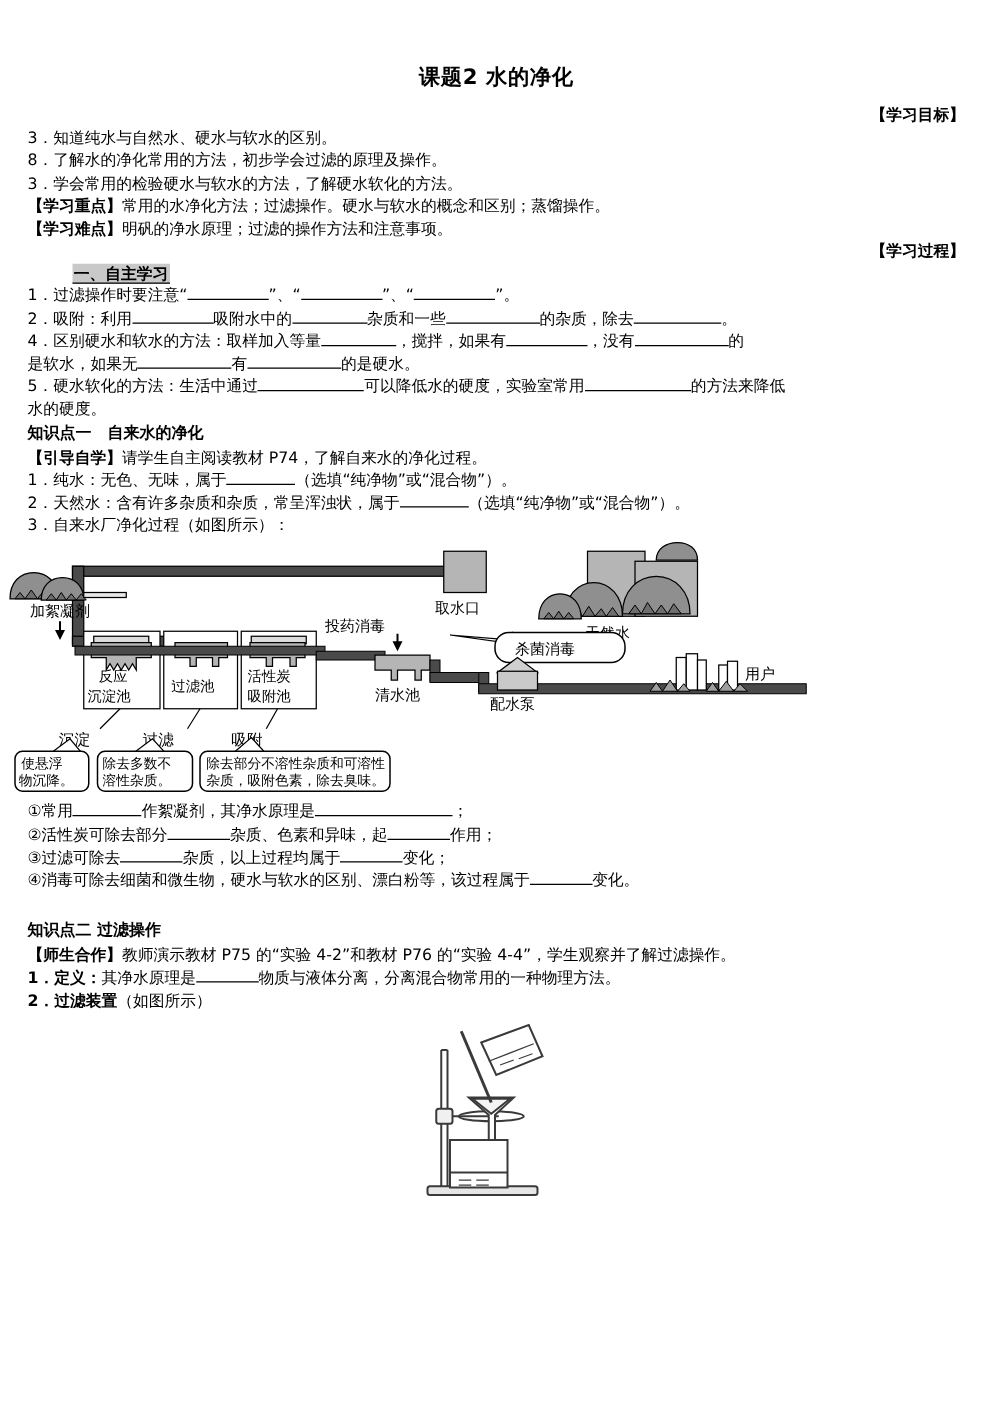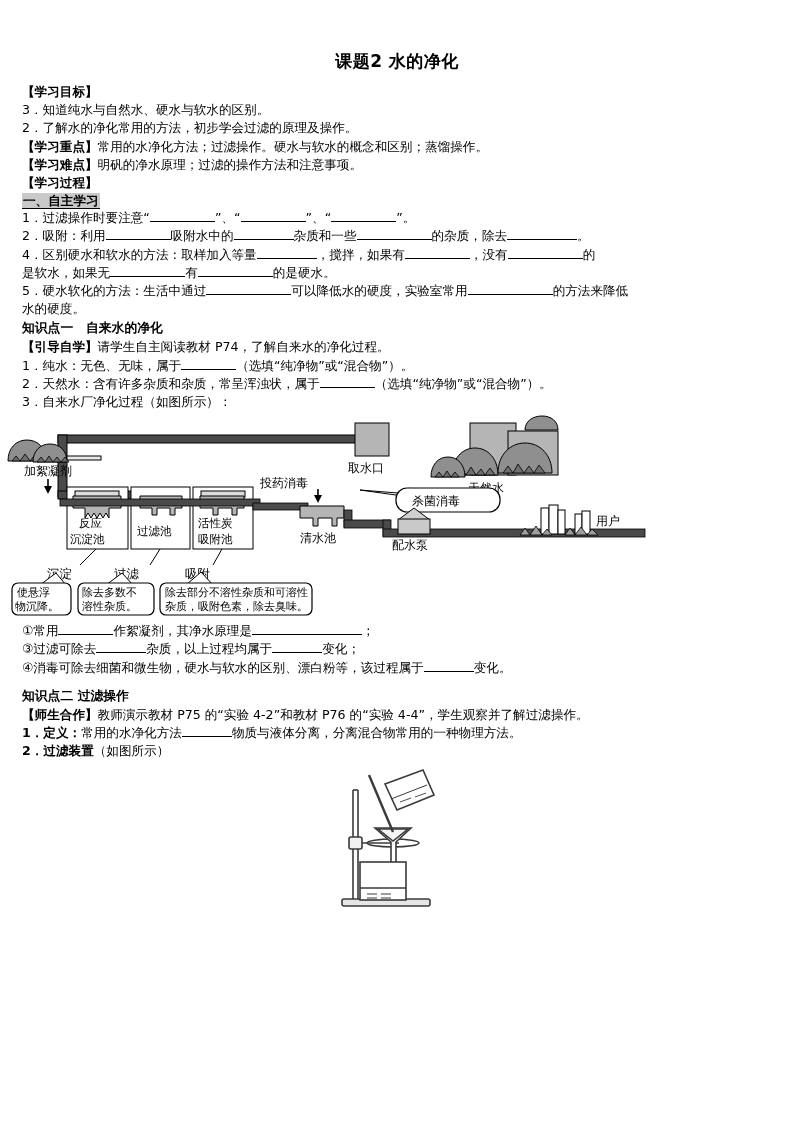--- a/index.html
+++ b/index.html
@@ -29,28 +29,29 @@
     letter-spacing: 0.5px;
   }
   .body-area {
     padding: 0 22px 0 22px;
   }
   .line {
     font-size: 12.6px;
     line-height: 18.2px;
     white-space: normal;
   }
-  .bold { font-weight: bold; }
+  .bold { font-weight: bold; text-align: right; }
   .hl {
     background: #c9c9c9;
     font-weight: bold;
     border-bottom: 1.5px solid #000;
     padding: 0 1px;
     display: inline-block;
     line-height: 15px;
+    margin-left: 36px;
   }
   .kp {
     font-weight: bold;
     font-size: 12.8px;
     line-height: 20px;
   }
   .blank {
     display: inline-block;
     border-bottom: 1px solid #000;
     vertical-align: baseline;
@@ -88,21 +89,22 @@
 <body>
 
 <div class="page">
 
   <div class="doc-title">课题2  水的净化</div>
 
   <div class="body-area">
 
     <div class="line bold">【学习目标】</div>
     <div class="line">3．知道纯水与自然水、硬水与软水的区别。</div>
-    <div class="line">2．了解水的净化常用的方法，初步学会过滤的原理及操作。</div>
+    <div class="line">8．了解水的净化常用的方法，初步学会过滤的原理及操作。</div>
+    <div class="line">3．学会常用的检验硬水与软水的方法，了解硬水软化的方法。</div>
 
     <div class="line"><span class="bold">【学习重点】</span><span>常用的水净化方法；过滤操作。硬水与软水的概念和区别；蒸馏操作。</span></div>
 
     <div class="line"><span class="bold">【学习难点】</span><span>明矾的净水原理；过滤的操作方法和注意事项。</span></div>
 
     <div class="line bold">【学习过程】</div>
 
     <div class="line" style="line-height:17px;"><span class="hl">一、自主学习</span></div>
 
     <div class="line"><span>1．过滤操作时要注意“</span><span class="blank b65"></span><span>”、“</span><span class="blank b65"></span><span>”、“</span><span class="blank b65"></span><span>”。</span></div>
@@ -270,30 +272,31 @@
         <rect x="160" y="168" width="152" height="32" rx="6" ry="6" fill="#ffffff" stroke="#000" stroke-width="1.2"></rect>
         <text x="165" y="181" font-family="'DejaVu Sans','Liberation Sans',sans-serif" font-size="11" fill="#000">除去部分不溶性杂质和可溶性</text>
         <text x="165" y="195" font-family="'DejaVu Sans','Liberation Sans',sans-serif" font-size="11" fill="#000">杂质，吸附色素，除去臭味。</text>
       </g>
     </svg>
   </div>
 
   <div class="body-area">
     <div class="line"><span>①常用</span><span class="blank b55"></span><span>作絮凝剂，其净水原理是</span><span class="blank b110"></span><span>；</span></div>
 
+    <div class="line"><span>②活性炭可除去部分</span><span class="blank b50"></span><span>杂质、色素和异味，起</span><span class="blank b50"></span><span>作用；</span></div>
 
     <div class="line"><span>③过滤可除去</span><span class="blank b50"></span><span>杂质，以上过程均属于</span><span class="blank b50"></span><span>变化；</span></div>
 
     <div class="line"><span>④消毒可除去细菌和微生物，硬水与软水的区别、漂白粉等，该过程属于</span><span class="blank b50"></span><span>变化。</span></div>
 
-    <div class="kp" style="margin-top:9px;">知识点二 过滤操作</div>
+    <div class="kp" style="margin-top:22px;">知识点二 过滤操作</div>
 
     <div class="line"><span class="bold">【师生合作】</span><span>教师演示教材 P75 的“实验 4-2”和教材 P76 的“实验 4-4”，学生观察并了解过滤操作。</span></div>
 
-    <div class="line"><span class="bold">1．定义：</span><span>常用的水净化方法</span><span class="blank b50"></span><span>物质与液体分离，分离混合物常用的一种物理方法。</span></div>
+    <div class="line"><span class="bold">1．定义：</span><span>其净水原理是</span><span class="blank b50"></span><span>物质与液体分离，分离混合物常用的一种物理方法。</span></div>
 
     <div class="line"><span class="bold">2．过滤装置</span><span>（如图所示）</span></div>
   </div>
 
   <div class="filter-wrap">
     <svg width="220" height="155" viewBox="0 0 220 155" xmlns="http://www.w3.org/2000/svg">
       <g stroke="#3a3a3a" stroke-width="1.6" fill="none">
 
         <rect x="55" y="137" width="88" height="7" rx="2" ry="2" fill="#e6e6e6"></rect>
 

